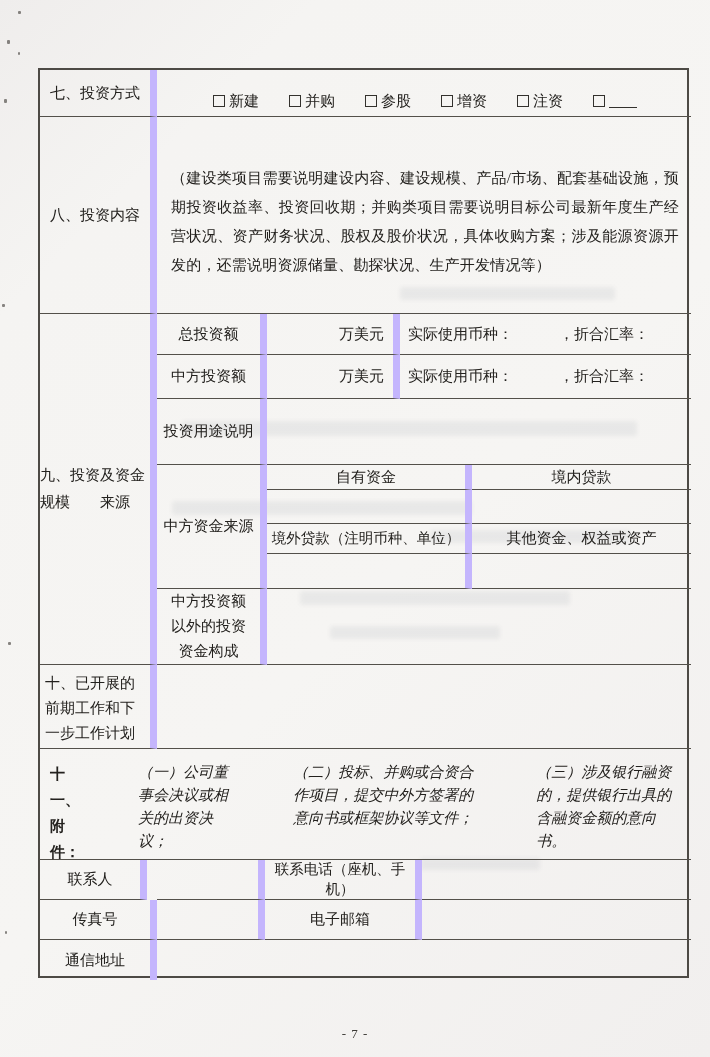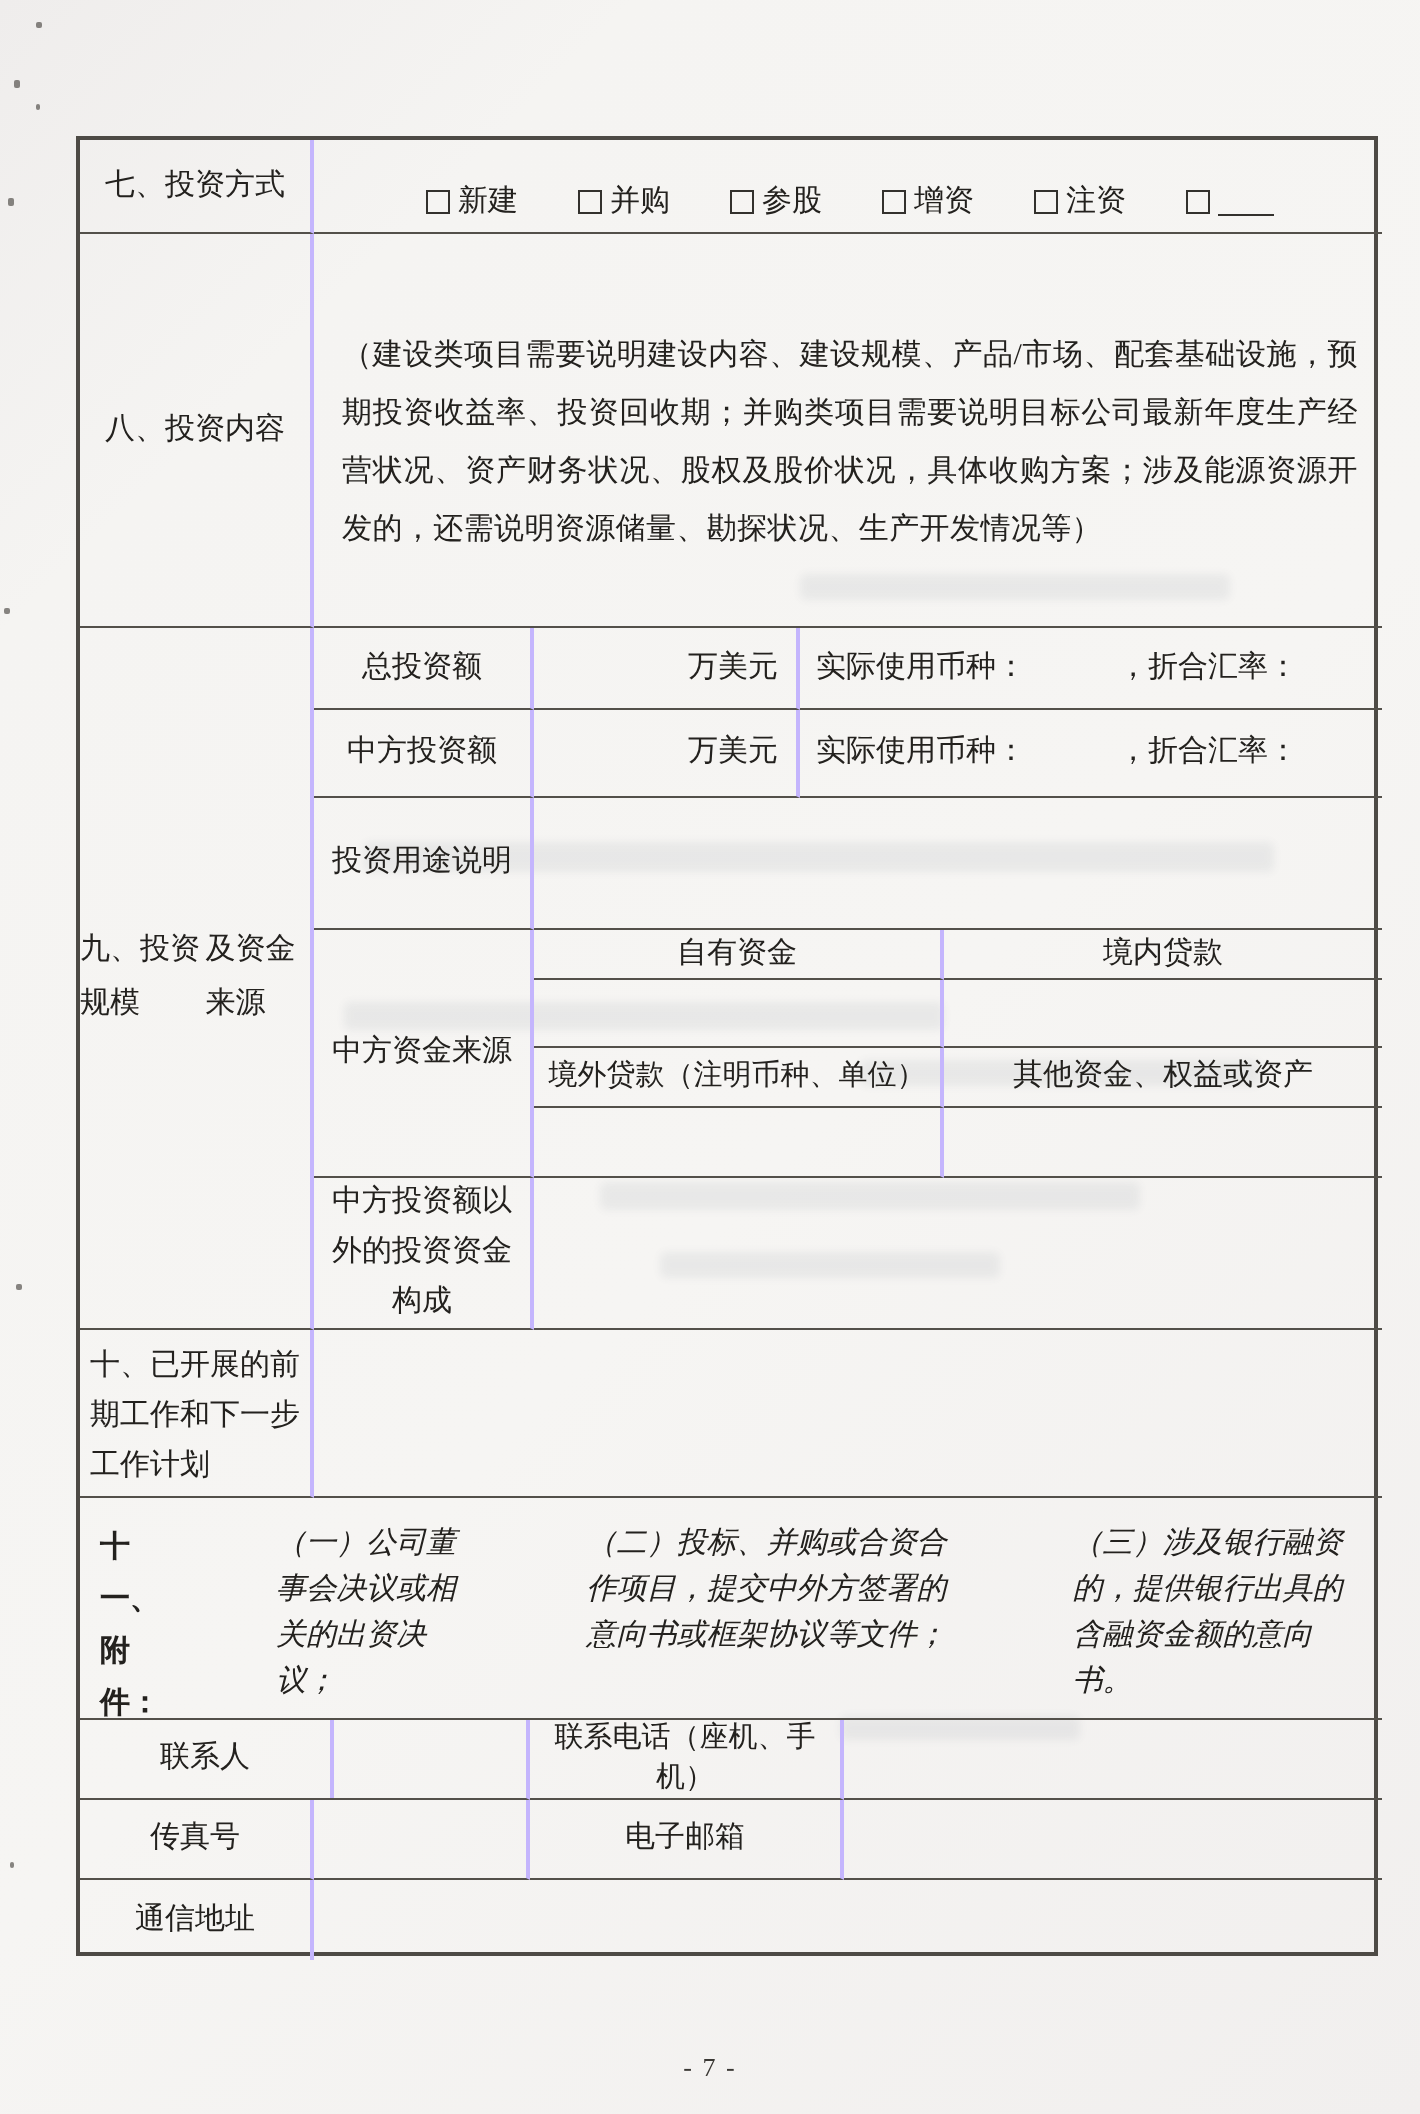--- a/index.html
+++ b/index.html
@@ -10,21 +10,21 @@
     color:#23211e;
   }
   .scan-page{position:absolute;inset:0;}
   
   .doc-table{
     position:absolute;left:38px;top:68px;width:651px;height:910px;
     border:2px solid #4d4a45;box-sizing:border-box;
   }
   .cell{
     position:absolute;box-sizing:border-box;
-    border-right:2px solid #c4b5fd;border-bottom:1px solid #53504a;
+    border-right:7px solid #c4b5fd;border-bottom:1px solid #53504a;
     font-size:15px;line-height:1.35;
     display:flex;align-items:center;
   }
   .cell.last-col{border-right:none;}
   .cell.last-row{border-bottom:none;}
   .center{justify-content:center;text-align:center;}
   .right{justify-content:flex-end;}
   
   .options-row{gap:30px;padding-left:56px;}
   .cb-item{display:flex;align-items:center;gap:4px;margin-top:16px;}
@@ -187,21 +187,21 @@
     </div>
     <div class="cell last-col" style="left:117px;top:595px;width:534px;height:84px;"></div>
 
     <div class="cell attach-cell last-col" style="left:0;top:679px;width:651px;height:111px;">
       <div class="attach-title">十一、附件：</div>
       <div class="attach-item">（一）公司董事会决议或相关的出资决议；</div>
       <div class="attach-item">（二）投标、并购或合资合作项目，提交中外方签署的意向书或框架协议等文件；</div>
       <div class="attach-item">（三）涉及银行融资的，提供银行出具的含融资金额的意向书。</div>
     </div>
 
-    <div class="cell center" style="left:0;top:790px;width:127px;height:40px;align-items:center;">
+    <div class="cell center" style="left:0;top:790px;width:107px;height:40px;align-items:center;">
       <span>联系人</span>
     </div>
     <div class="cell" style="left:117px;top:790px;width:108px;height:40px;"></div>
     <div class="cell center" style="left:225px;top:790px;width:157px;height:40px;font-size:14.5px;">
       <span>联系电话（座机、手机）</span>
     </div>
     <div class="cell last-col" style="left:382px;top:790px;width:269px;height:40px;"></div>
 
     <div class="cell center" style="left:0;top:830px;width:117px;height:40px;">
       <span>传真号</span>

